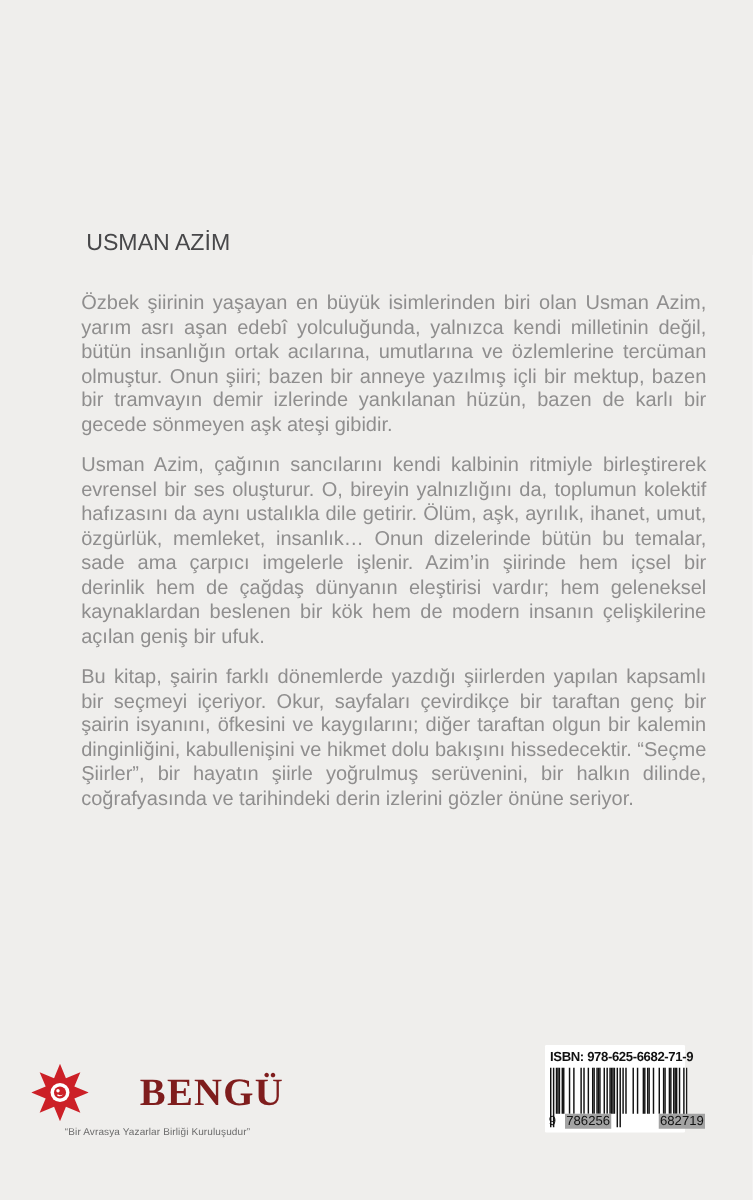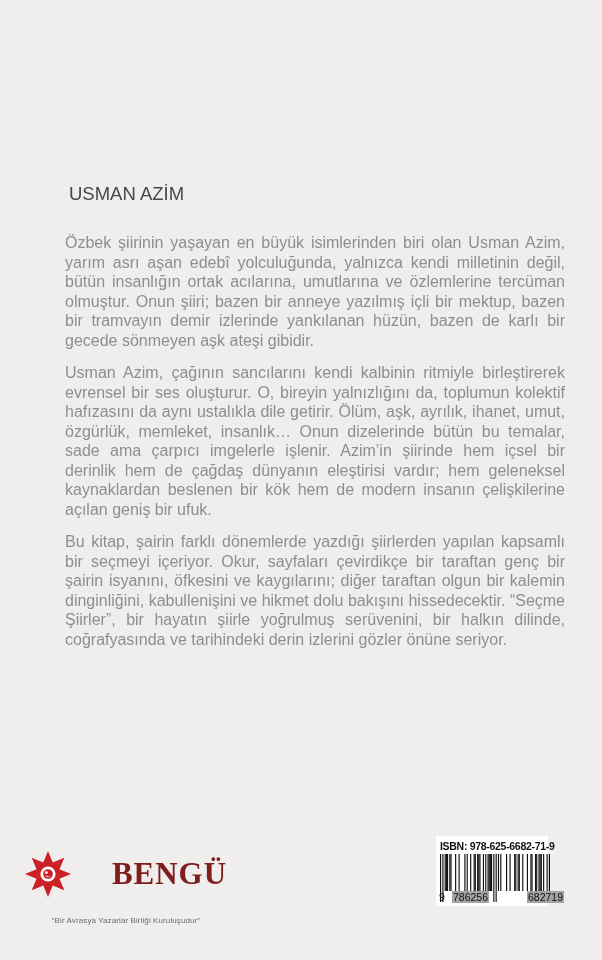--- a/index.html
+++ b/index.html
@@ -33,21 +33,21 @@
   
   .publisher{position:absolute;left:44px;top:851px;width:164px;text-align:center;}
   .logo-row{display:flex;align-items:center;justify-content:center;gap:1px;}
   .star{width:46px;height:46px;flex:0 0 auto;}
   .publisher-name{
     font-family:"Liberation Serif", serif;
     font-weight:700;font-size:31px;line-height:34px;
     letter-spacing:1px;color:#7f1d1d;margin-left:40px;
   }
   .tagline{
-    margin-top:19px;
+    margin-top:4px;
     font-size:8px;color:#6b6b6b;letter-spacing:0.1px;
     white-space:nowrap;
   }
   
   .isbn-box{
     position:absolute;left:436px;top:836px;width:112px;height:70px;
     background:#ffffff;box-sizing:border-box;
     padding:4px 4px 2px 4px;text-align:center;
     border-radius:1px;
   }

